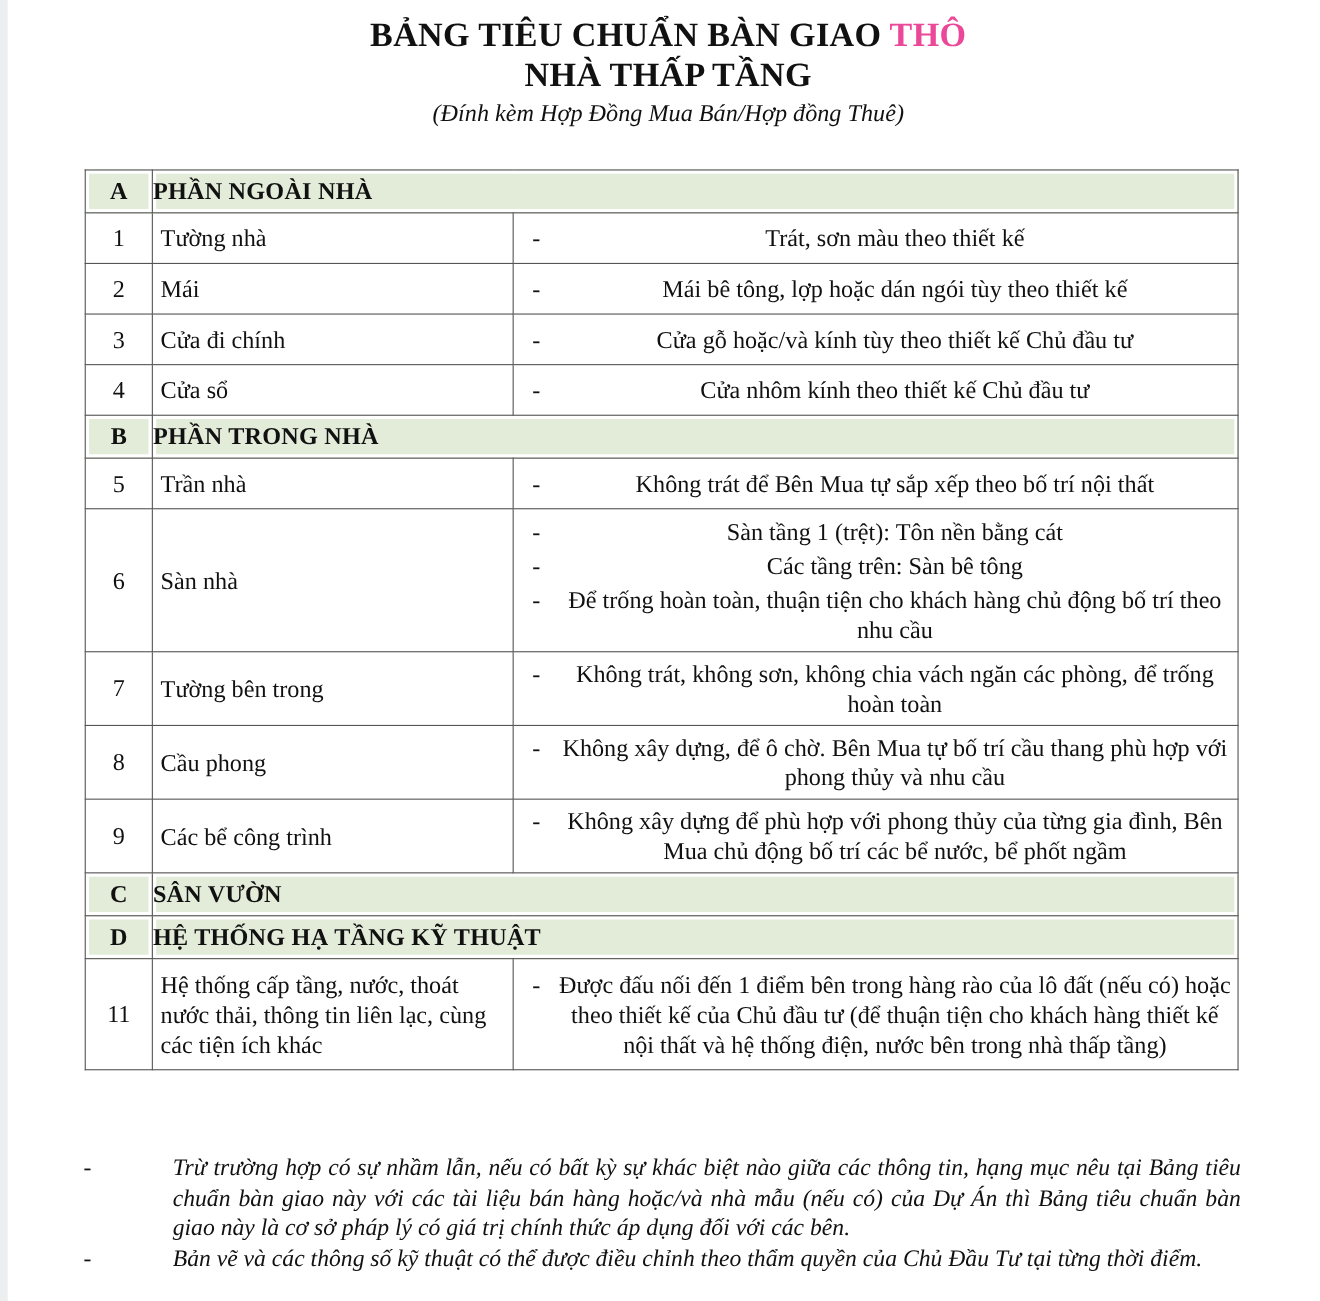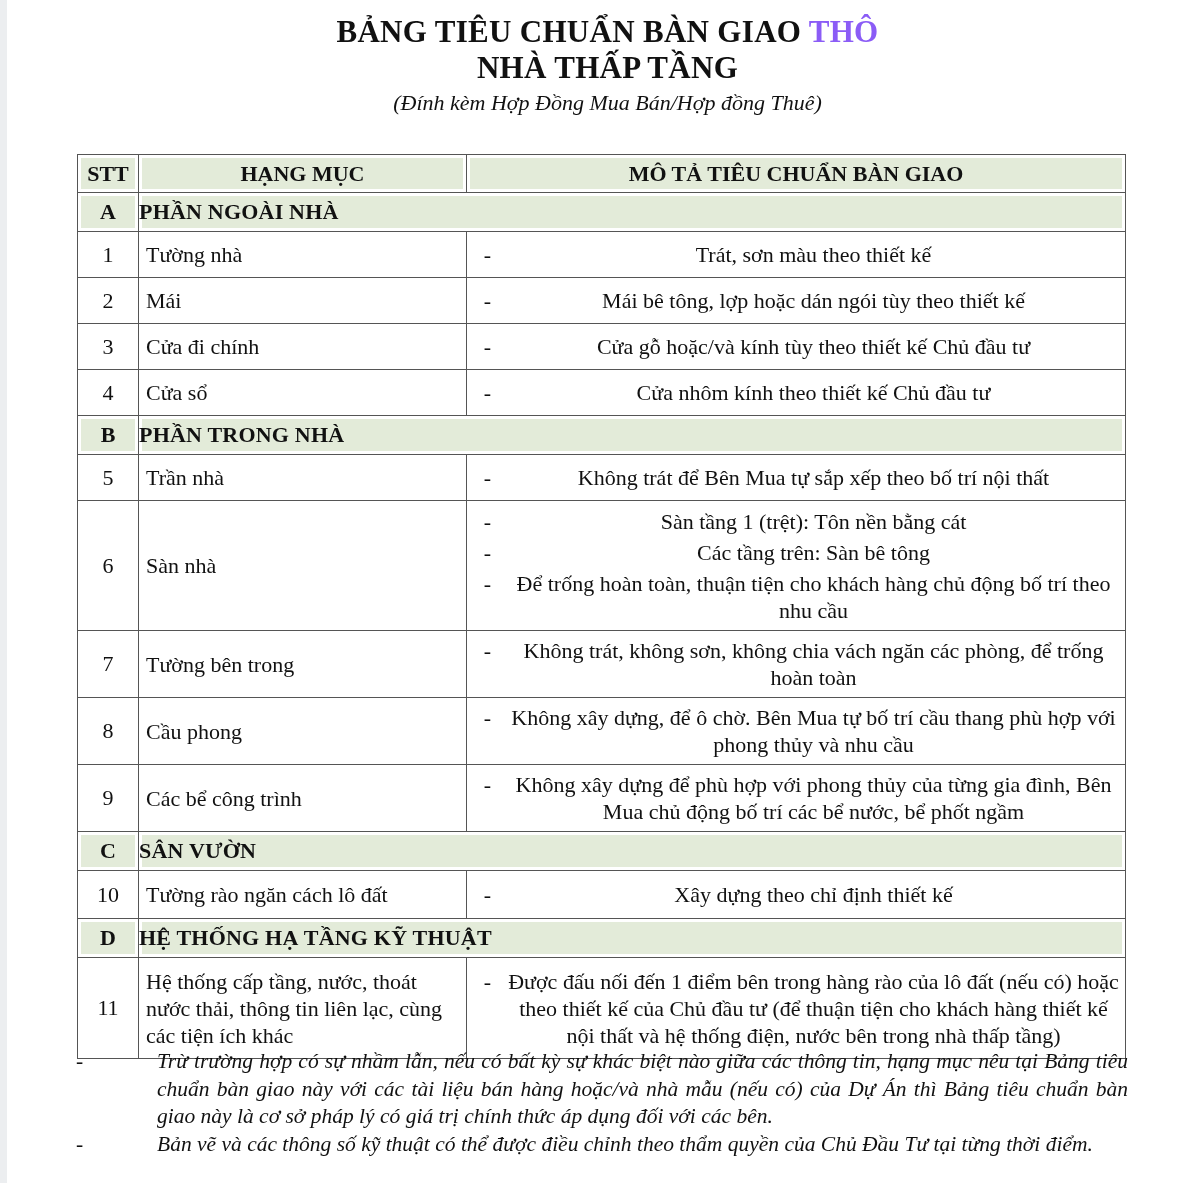--- a/index.html
+++ b/index.html
@@ -3,21 +3,21 @@
 <meta charset="utf-8">
 <style>
   html, body { margin: 0; padding: 0; }
   body {
     width: 1200px; height: 1183px; background: #ffffff; position: relative; overflow: hidden;
     font-family: "Liberation Serif", "DejaVu Serif", serif; color: #111;
   }
   .left-strip { position: absolute; left: 0; top: 0; width: 7px; height: 1183px; background: #eceef0; }
   .title-block { position: absolute; top: 14px; left: 0; width: 1215px; text-align: center; }
   .title-line { font-weight: bold; font-size: 31px; line-height: 36px; letter-spacing: 0.3px; }
-  .title-accent { color: #8b5cf6; }
+  .title-accent { color: #ec4899; }
   .subtitle { font-style: italic; font-size: 22px; line-height: 30px; margin-top: 2px; }
 
   table.spec {
     position: absolute; left: 77px; top: 154px; width: 1048px;
     border-collapse: collapse; font-size: 22px; table-layout: fixed;
   }
   table.spec td, table.spec th { border: 1.5px solid #555; padding: 0; vertical-align: middle; }
   col.c1 { width: 61px; } col.c2 { width: 328px; } col.c3 { width: 659px; }
 
   .hdr th {
@@ -55,25 +55,20 @@
   <div class="subtitle">(Đính kèm Hợp Đồng Mua Bán/Hợp đồng Thuê)</div>
 </div>
 
 <table class="spec">
   <colgroup>
       <col class="c1">
       <col class="c2">
       <col class="c3">
     </colgroup>
   <tbody>
-      <tr class="hdr">
-    <th>STT</th>
-    <th>HẠNG MỤC</th>
-    <th>MÔ TẢ TIÊU CHUẨN BÀN GIAO</th>
-  </tr>
 
   <tr class="sec">
     <td class="sec-code">A</td>
     <td class="sec-title" colspan="2">PHẦN NGOÀI NHÀ</td>
   </tr>
   <tr class="r1">
     <td class="num">1</td>
     <td class="item">Tường nhà</td>
     <td class="desc">
           <div class="bullet">
@@ -172,30 +167,20 @@
           <div class="bullet">
             <span class="dash">-</span>
             <span class="btext">Không xây dựng để phù hợp với phong thủy của từng gia đình, Bên Mua chủ động bố trí các bể nước, bể phốt ngầm</span>
           </div>
         </td>
   </tr>
 
   <tr class="sec">
     <td class="sec-code">C</td>
     <td class="sec-title" colspan="2">SÂN VƯỜN</td>
-  </tr>
-  <tr class="r1" style="height:48px">
-    <td class="num">10</td>
-    <td class="item">Tường rào ngăn cách lô đất</td>
-    <td class="desc">
-          <div class="bullet">
-            <span class="dash">-</span>
-            <span class="btext">Xây dựng theo chỉ định thiết kế</span>
-          </div>
-        </td>
   </tr>
 
   <tr class="sec">
     <td class="sec-code">D</td>
     <td class="sec-title" colspan="2">HỆ THỐNG HẠ TẦNG KỸ THUẬT</td>
   </tr>
   <tr class="tall11">
     <td class="num">11</td>
     <td class="item">Hệ thống cấp tầng, nước, thoát nước thải, thông tin liên lạc, cùng các tiện ích khác</td>
     <td class="desc">

